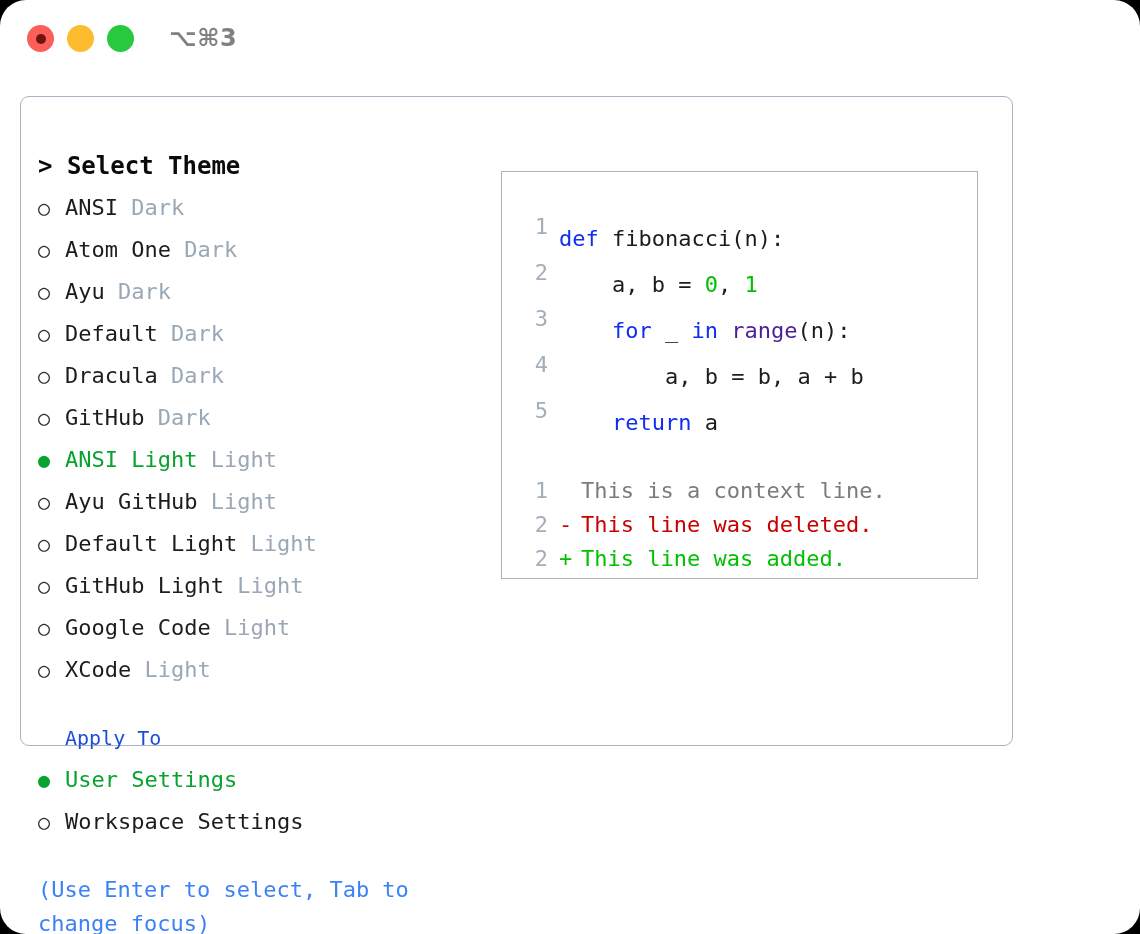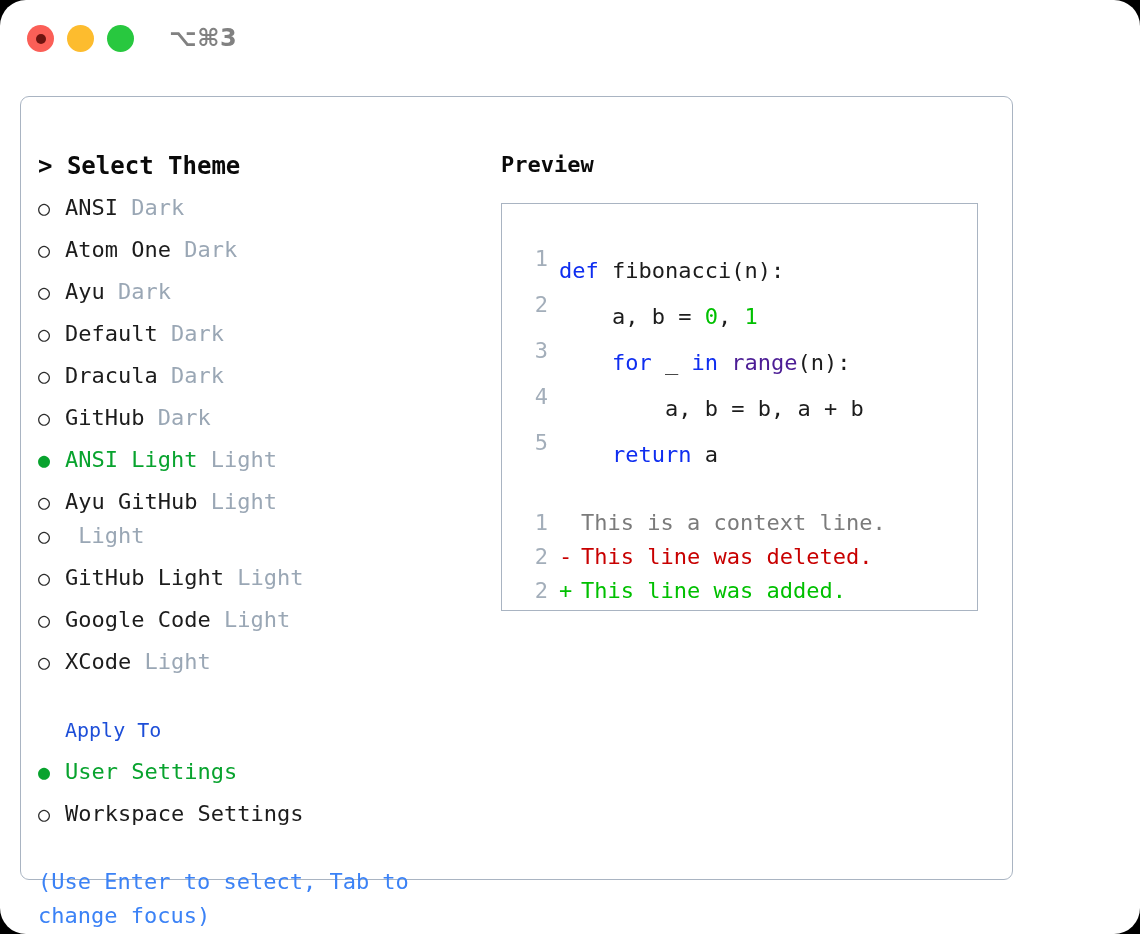--- a/index.html
+++ b/index.html
@@ -70,21 +70,21 @@
     letter-spacing: 0.5px;
     white-space: pre;
   }
 
   
   .panel {
     position: absolute;
     left: 20px;
     top: 96px;
     width: 993px;
-    height: 784px;
+    height: 650px;
     border: 1.5px solid #a9b4c2;
     border-radius: 9px;
     background: #ffffff;
     box-sizing: border-box;
   }
 
   .columns {
     position: absolute;
     left: 0; top: 0;
     width: 100%; height: 100%;
@@ -220,40 +220,39 @@
 
         <div class="theme-list" id="theme-list">
             <div class="row"><span class="marker">○</span><span class="row-name">ANSI</span><span class="row-gap"> </span><span class="row-kind">Dark</span></div>
             <div class="row"><span class="marker">○</span><span class="row-name">Atom One</span><span class="row-gap"> </span><span class="row-kind">Dark</span></div>
             <div class="row"><span class="marker">○</span><span class="row-name">Ayu</span><span class="row-gap"> </span><span class="row-kind">Dark</span></div>
             <div class="row"><span class="marker">○</span><span class="row-name">Default</span><span class="row-gap"> </span><span class="row-kind">Dark</span></div>
             <div class="row"><span class="marker">○</span><span class="row-name">Dracula</span><span class="row-gap"> </span><span class="row-kind">Dark</span></div>
             <div class="row"><span class="marker">○</span><span class="row-name">GitHub</span><span class="row-gap"> </span><span class="row-kind">Dark</span></div>
             <div class="row"><span class="marker sel">●</span><span class="row-name sel">ANSI Light</span><span class="row-gap"> </span><span class="row-kind">Light</span></div>
             <div class="row"><span class="marker">○</span><span class="row-name">Ayu GitHub</span><span class="row-gap"> </span><span class="row-kind">Light</span></div>
-            <div class="row"><span class="marker">○</span><span class="row-gap"> </span><span class="row-kind">Light</span></div>
+            <div class="row"><span class="marker">○</span><span class="row-name">Default Light</span><span class="row-gap"> </span><span class="row-kind">Light</span></div>
             <div class="row"><span class="marker">○</span><span class="row-name">GitHub Light</span><span class="row-gap"> </span><span class="row-kind">Light</span></div>
             <div class="row"><span class="marker">○</span><span class="row-name">Google Code</span><span class="row-gap"> </span><span class="row-kind">Light</span></div>
             <div class="row"><span class="marker">○</span><span class="row-name">XCode</span><span class="row-gap"> </span><span class="row-kind">Light</span></div>
           </div>
 
         <div class="spacer-line"></div>
 
         <div class="section-label">Apply To</div>
 
         <div id="apply-list">
             <div class="row"><span class="marker sel">●</span><span class="row-name sel">User Settings</span></div>
             <div class="row"><span class="marker">○</span><span class="row-name">Workspace Settings</span></div>
           </div>
 
         <div class="hint">(Use Enter to select, Tab to change focus)</div>
       </div>
 
       <div class="right-col">
-        <div class="preview-title">Preview</div>
 
         <div class="code-box">
           <div id="code-block">
               <div class="code-line"><span class="lineno">1</span><span class="code-text"><span class="tok-kw">def </span><span class="tok-plain">fibonacci(n):</span></span></div>
               <div class="code-line"><span class="lineno">2</span><span class="code-text"><span class="tok-plain">    a, b = </span><span class="tok-num">0</span><span class="tok-plain">, </span><span class="tok-num">1</span></span></div>
               <div class="code-line"><span class="lineno">3</span><span class="code-text"><span class="tok-plain">    </span><span class="tok-kw">for</span><span class="tok-plain"> _ </span><span class="tok-kw">in</span><span class="tok-plain"> </span><span class="tok-builtin">range</span><span class="tok-plain">(n):</span></span></div>
               <div class="code-line"><span class="lineno">4</span><span class="code-text"><span class="tok-plain">        a, b = b, a + b</span></span></div>
               <div class="code-line"><span class="lineno">5</span><span class="code-text"><span class="tok-plain">    </span><span class="tok-kw">return</span><span class="tok-plain"> a</span></span></div>
             </div>
           <div class="blank-line"></div>

